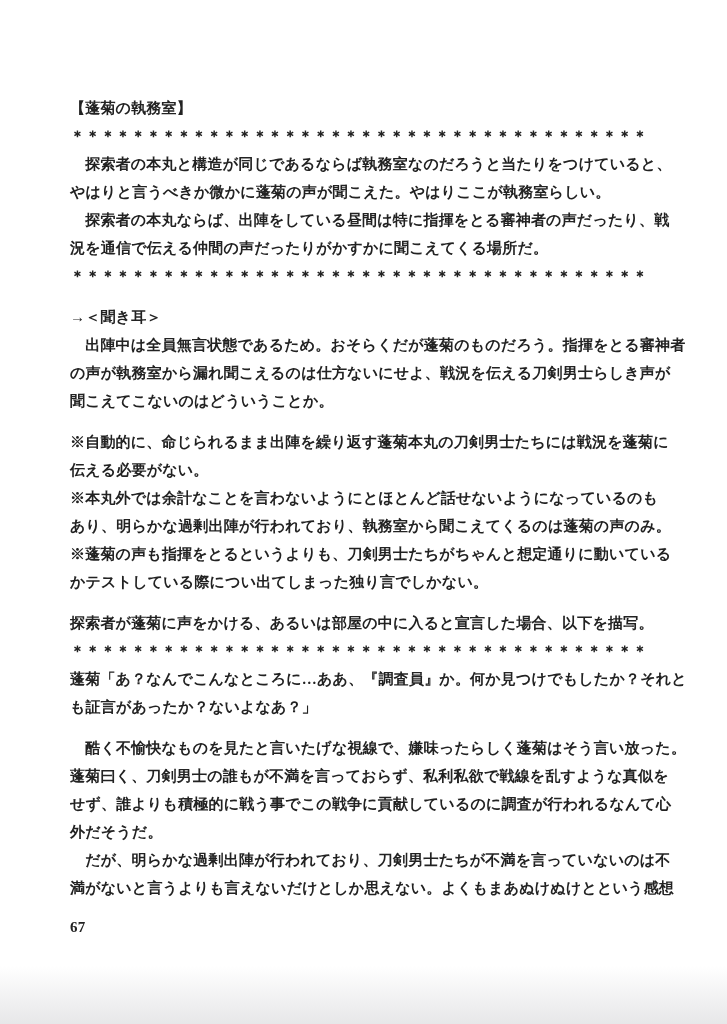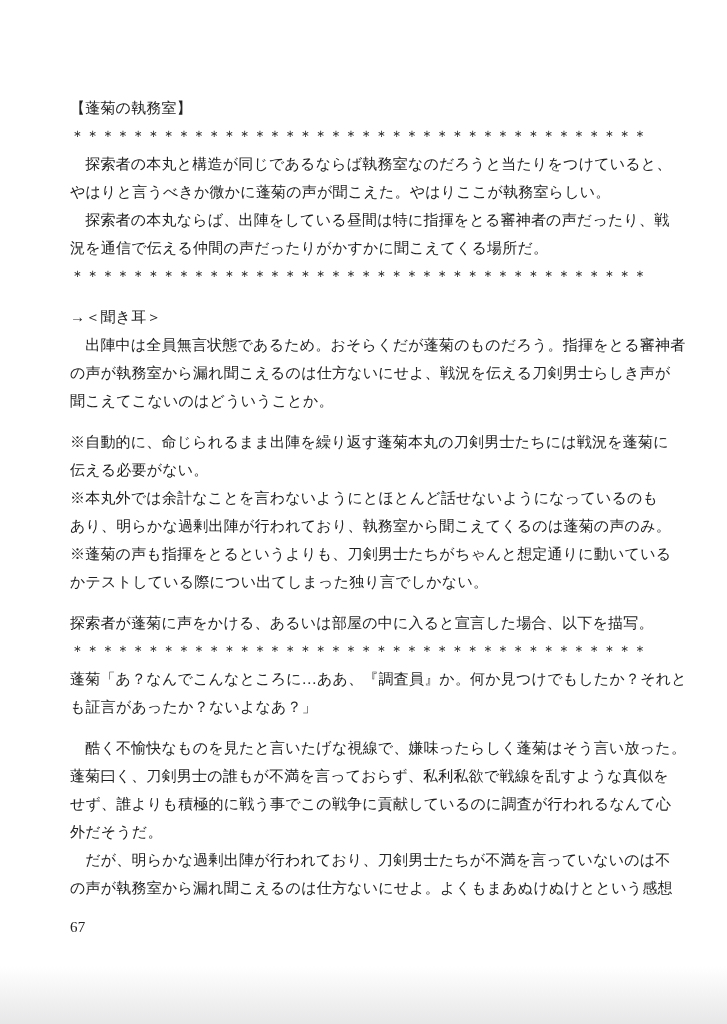--- a/index.html
+++ b/index.html
@@ -14,20 +14,21 @@
     overflow: hidden;
     font-family: "Liberation Serif", "DejaVu Serif", serif;
   }
   .page {
     position: absolute;
     left: 0;
     top: 0;
     width: 727px;
     height: 1024px;
     background: #ffffff;
+    font-weight: bold;
   }
   .content {
     position: absolute;
     left: 70px;
     top: 94px;
     width: 596px;
   }
   .block {
     margin: 0 0 13px 0;
   }
@@ -92,21 +93,21 @@
       <div class="line">蓬菊「あ？なんでこんなところに…ああ、『調査員』か。何か見つけでもしたか？それと</div>
       <div class="line">も証言があったか？ないよなあ？」</div>
     </div>
 
     <div class="block">
       <div class="line">　酷く不愉快なものを見たと言いたげな視線で、嫌味ったらしく蓬菊はそう言い放った。</div>
       <div class="line">蓬菊曰く、刀剣男士の誰もが不満を言っておらず、私利私欲で戦線を乱すような真似を</div>
       <div class="line">せず、誰よりも積極的に戦う事でこの戦争に貢献しているのに調査が行われるなんて心</div>
       <div class="line">外だそうだ。</div>
       <div class="line">　だが、明らかな過剰出陣が行われており、刀剣男士たちが不満を言っていないのは不</div>
-      <div class="line">の声が執務室から漏れ聞こえるのは仕方ないにせよ。よくもまあぬけぬけとという感想</div>
+      <div class="line">満がないと言うよりも言えないだけとしか思えない。よくもまあぬけぬけとという感想</div>
     </div>
 
     <div class="footer">
       <div class="line">67</div>
     </div>
 
   </div>
 
   <div class="bottom-shade"></div>
 </div>

